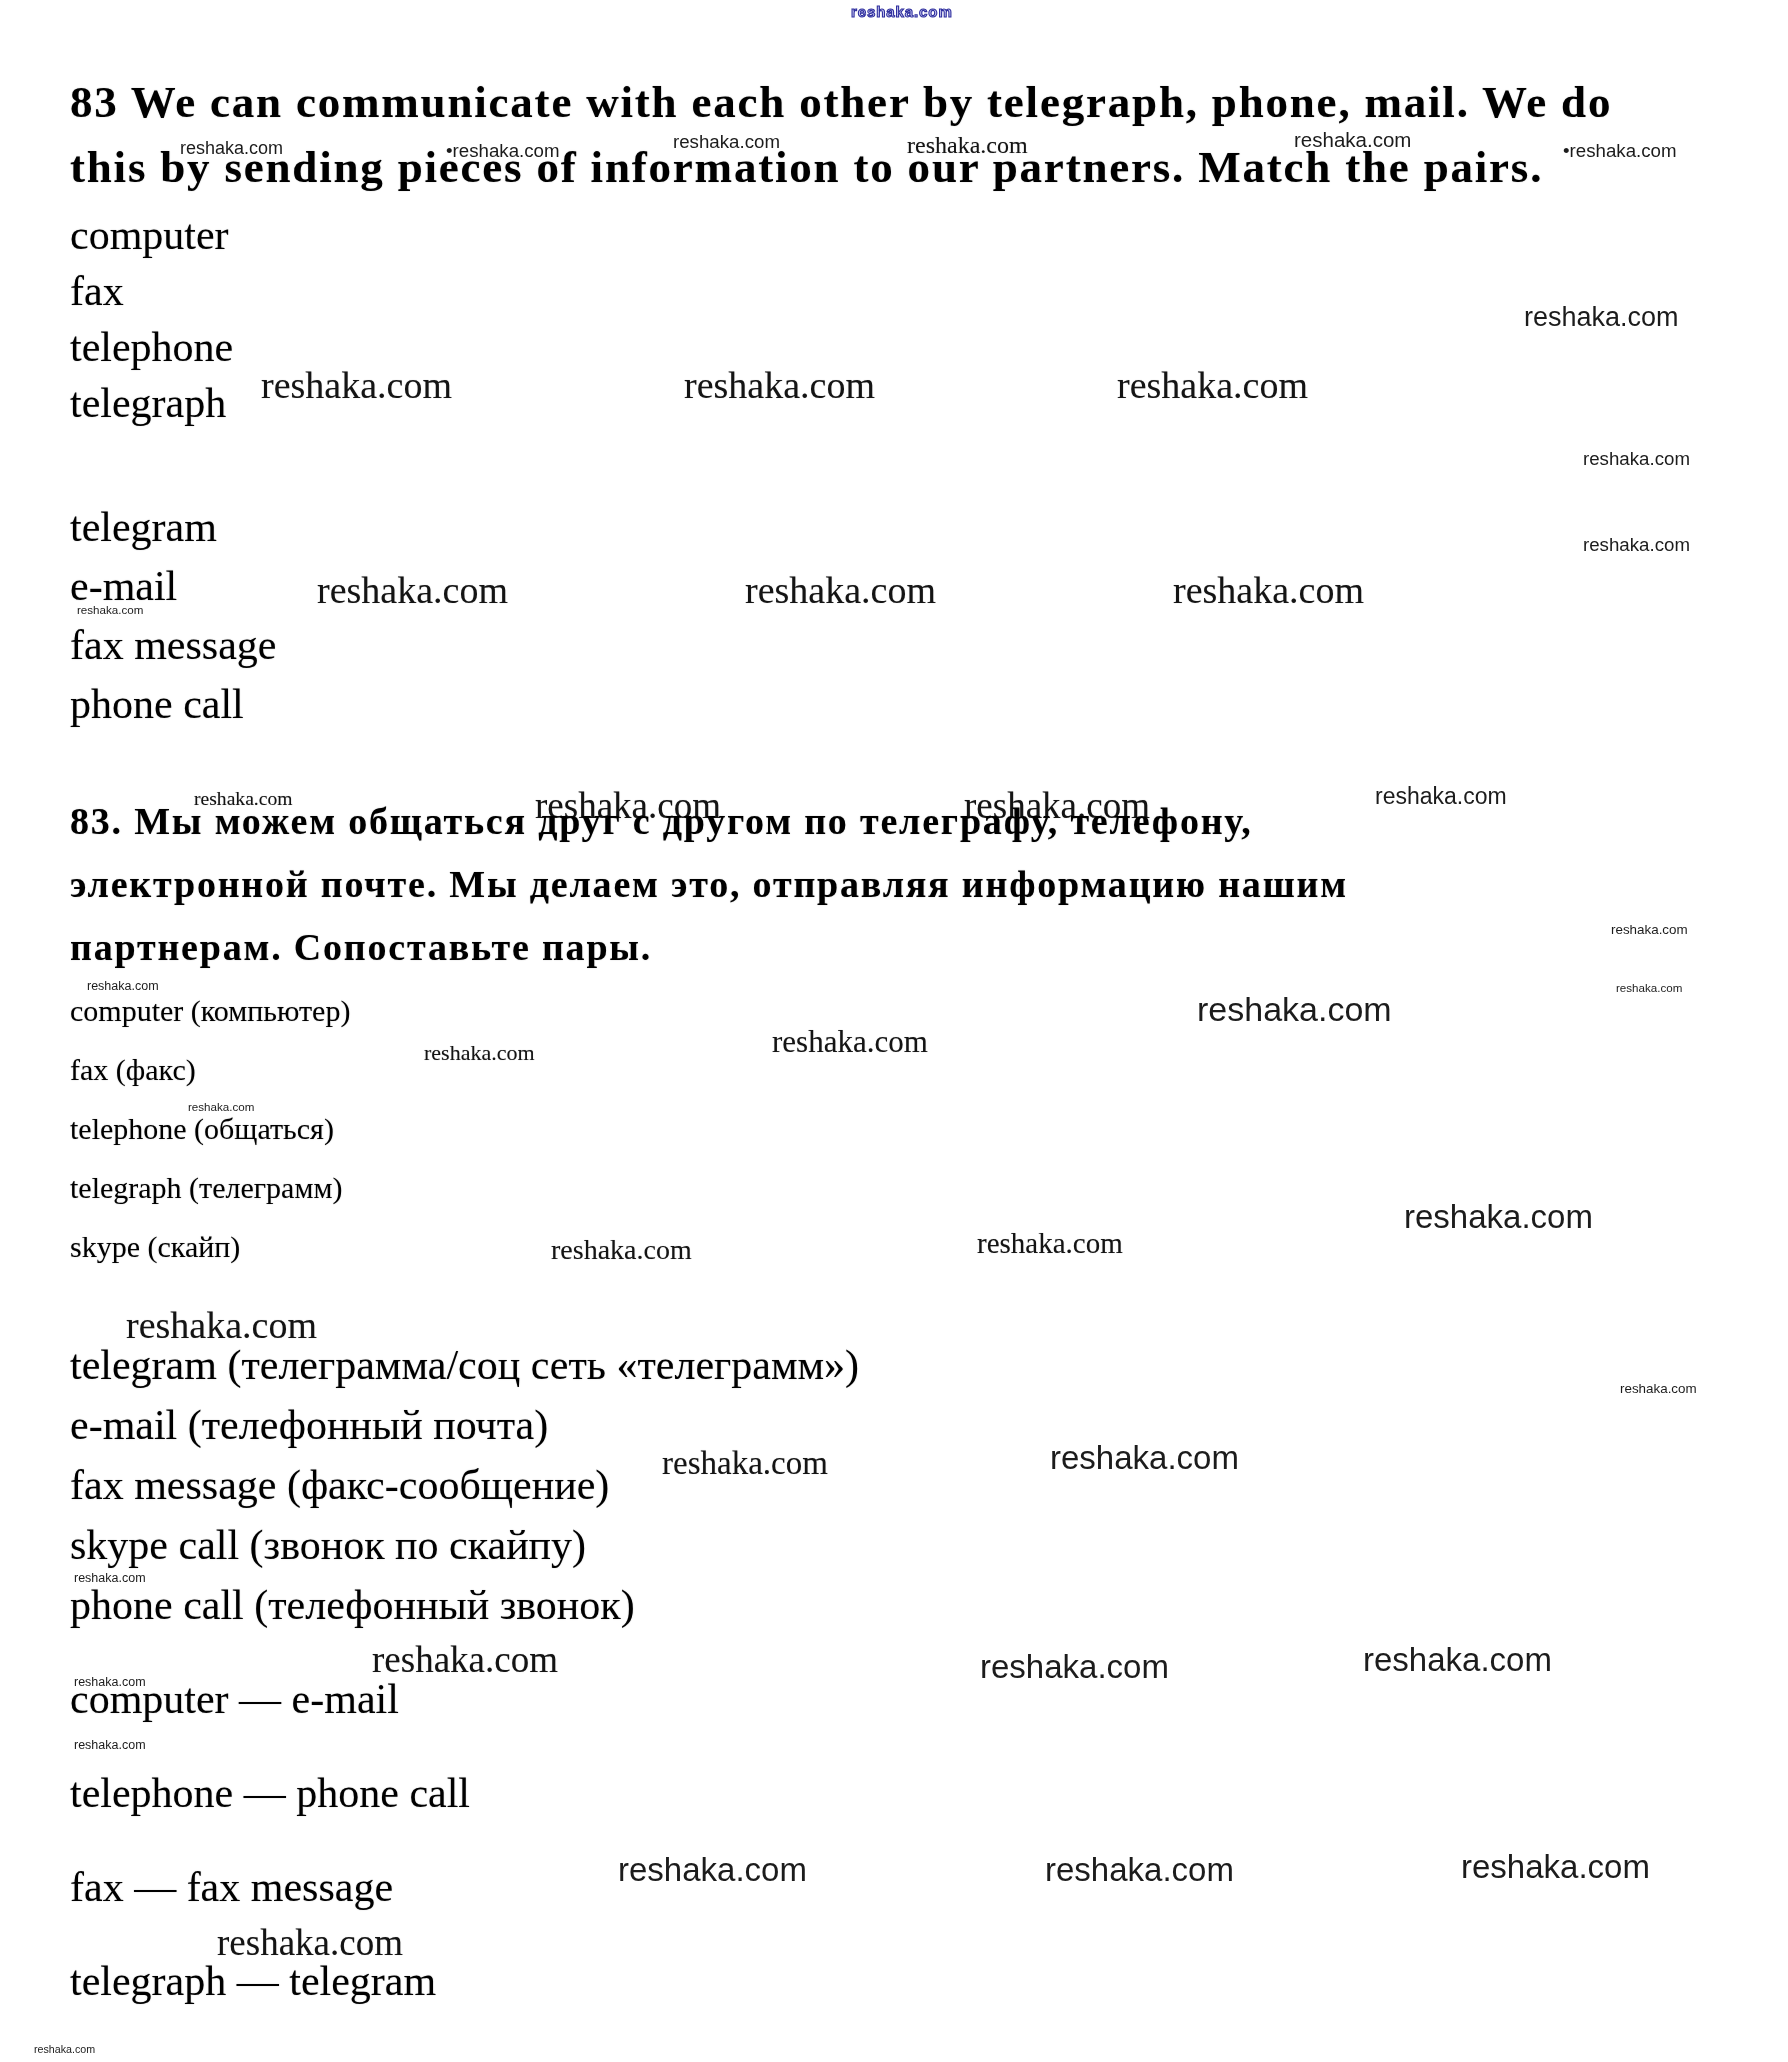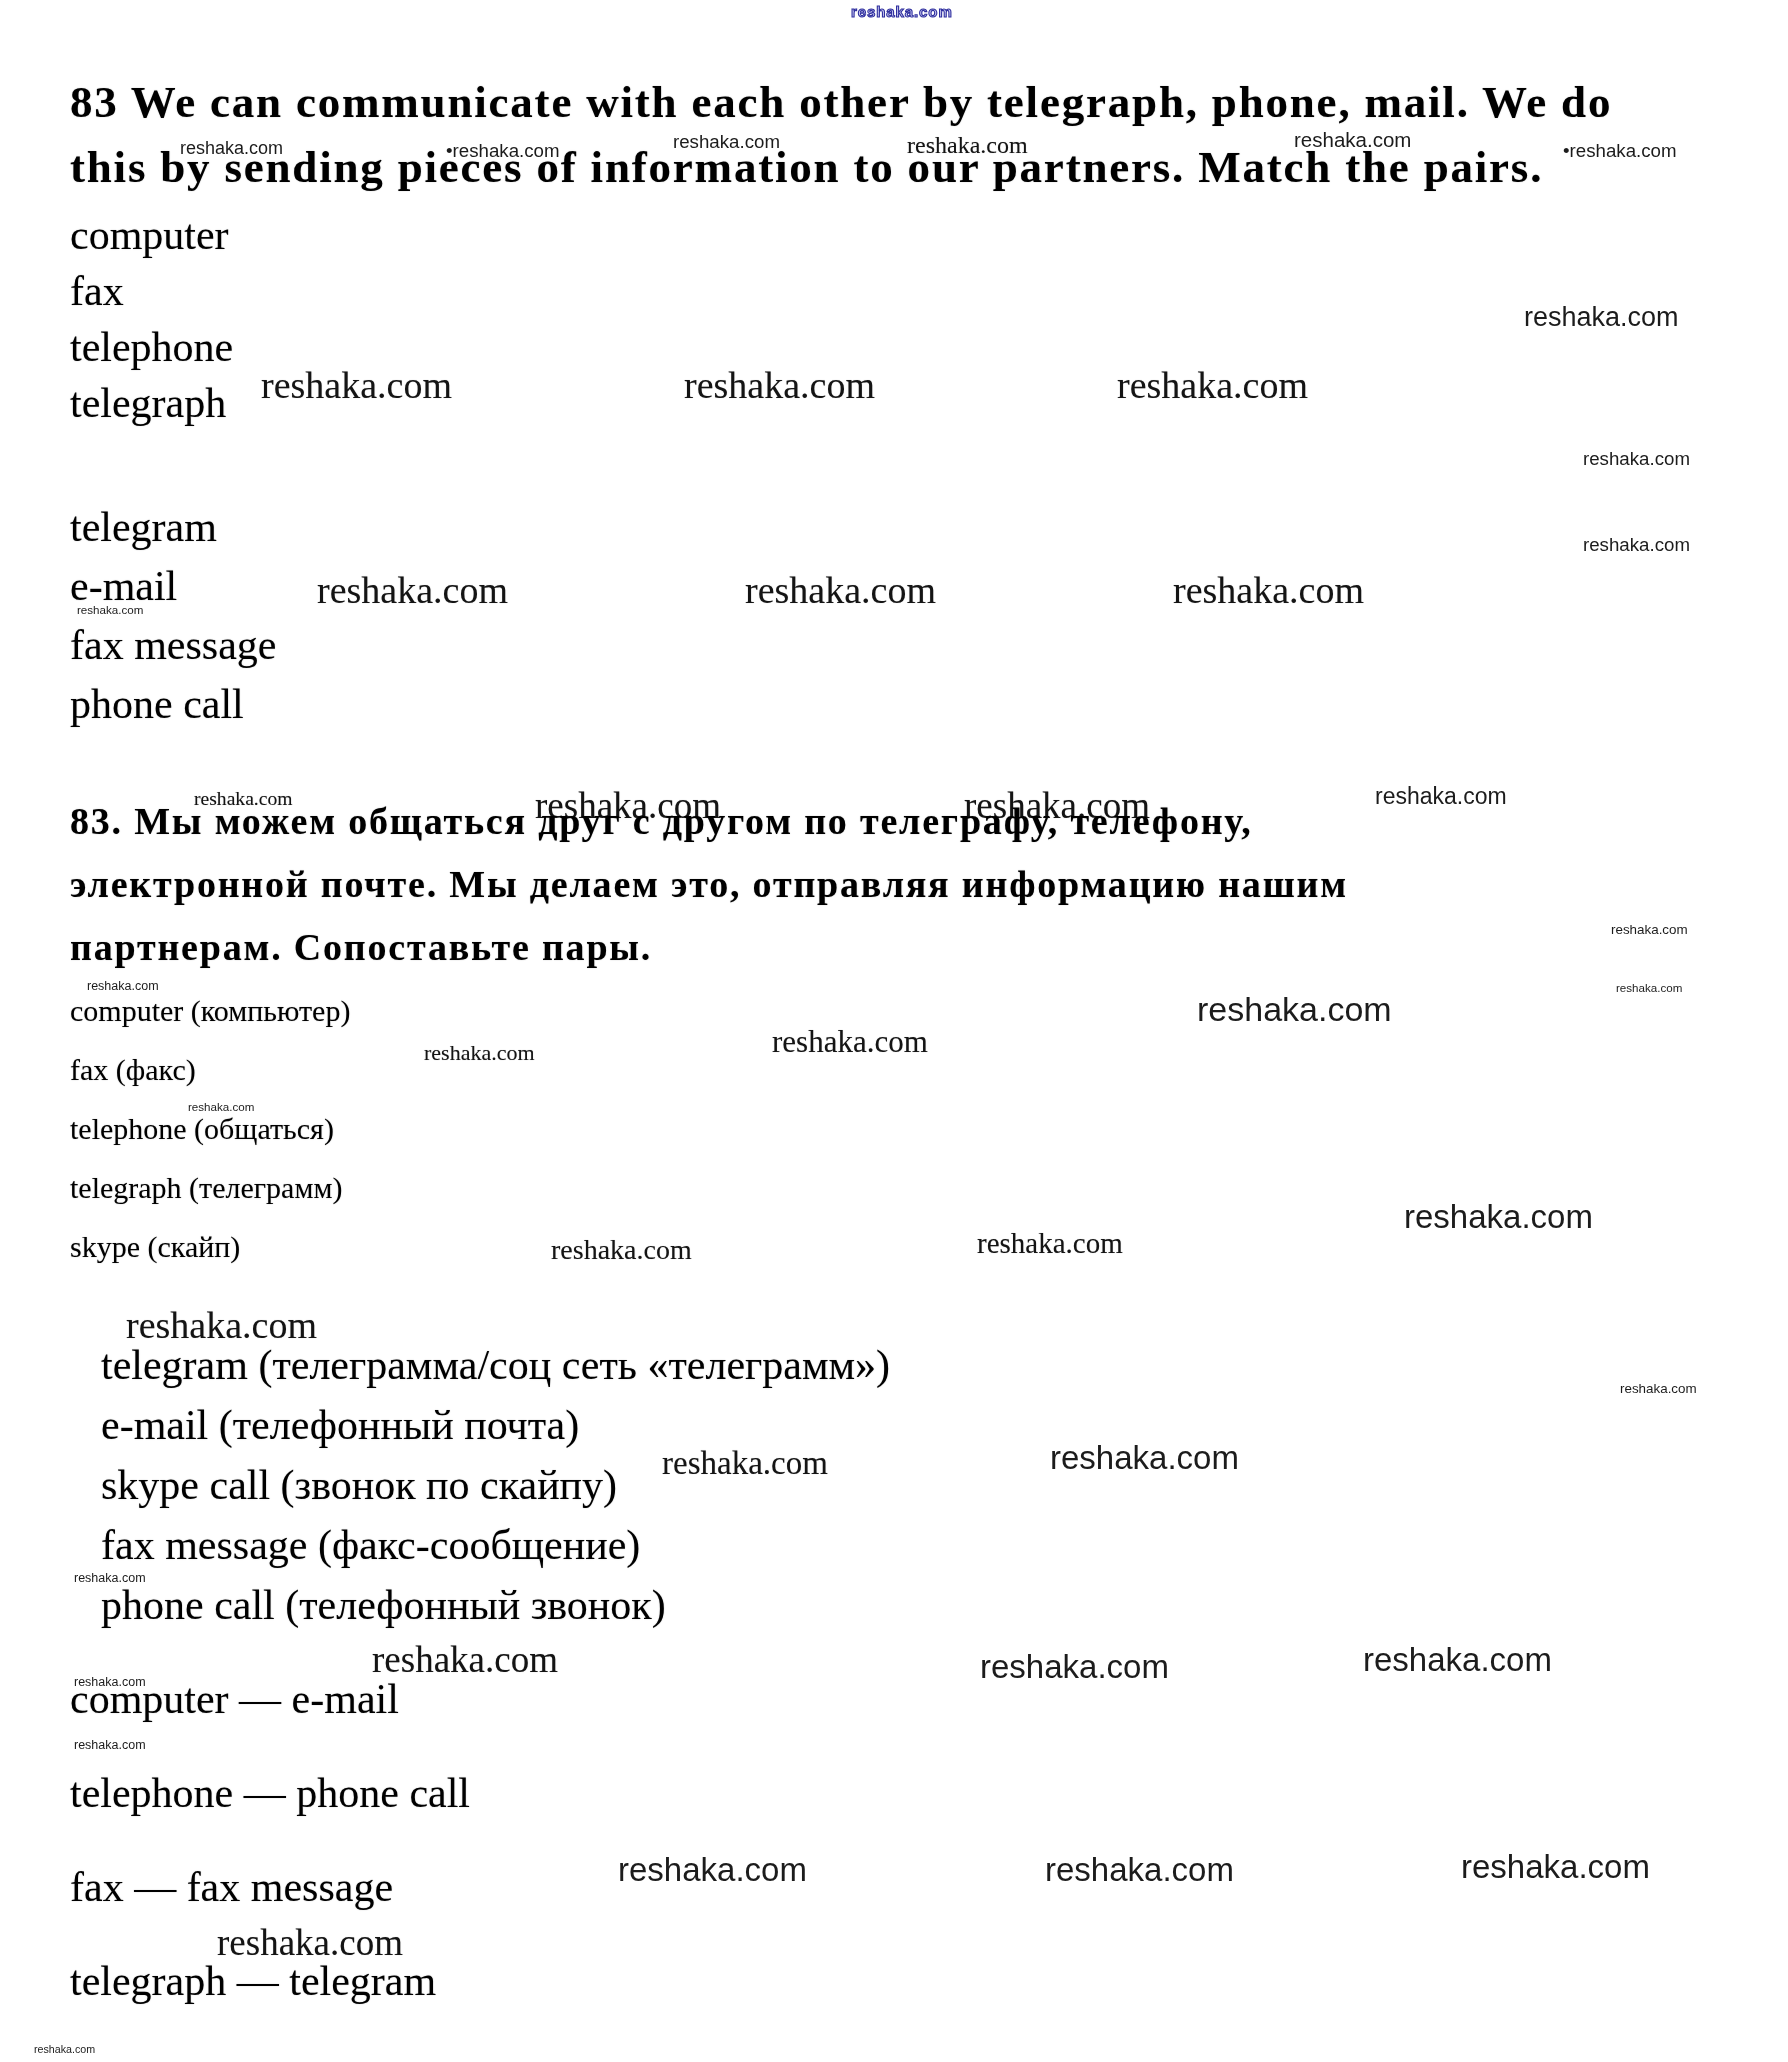--- a/index.html
+++ b/index.html
@@ -17,21 +17,21 @@
     white-space:nowrap;
     color:#000;
     text-shadow:0 0 1.3px rgba(0,0,0,0.28);
   }
   .doc-text .line{white-space:nowrap;}
   .h-en{top:70px;font-size:45px;font-weight:bold;line-height:65px;letter-spacing:1.8px;}
   .h-ru{top:790px;font-size:38px;font-weight:bold;line-height:63px;letter-spacing:1.8px;}
   .list-en-1{top:207px;font-size:42px;line-height:56px;}
   .list-en-2{top:498px;font-size:42px;line-height:59px;}
   .list-ru-1{top:981px;font-size:30px;line-height:59px;}
-  .list-ru-2{top:1335px;font-size:42px;line-height:60px;margin-left:31px;}
+  .list-ru-2{top:1335px;font-size:42px;line-height:60px;}
   .answers{top:1652px;font-size:42px;line-height:94px;}
   .wm-layer{position:absolute;left:0;top:0;width:100%;height:100%;pointer-events:none;text-decoration:underline;}
   .wm{
     position:absolute;
     white-space:nowrap;
     line-height:1.1;
     color:#1a1a1a;
   }
   .wm-serif{font-family:"Liberation Serif", serif;color:#141414;text-shadow:0 0 0.9px rgba(0,0,0,0.3);}
   .wm-sans{font-family:"Liberation Sans", sans-serif;color:#1c1c1c;}
@@ -126,22 +126,22 @@
       <div class="line">computer (компьютер)</div>
       <div class="line">fax (факс)</div>
       <div class="line">telephone (общаться)</div>
       <div class="line">telegraph (телеграмм)</div>
       <div class="line">skype (скайп)</div>
     </div>
 
   <div class="doc-text list-ru-2">
       <div class="line">telegram (телеграмма/соц сеть «телеграмм»)</div>
       <div class="line">e-mail (телефонный почта)</div>
+      <div class="line">fax message (факс-сообщение)</div>
       <div class="line">skype call (звонок по скайпу)</div>
-      <div class="line">fax message (факс-сообщение)</div>
       <div class="line">phone call (телефонный звонок)</div>
     </div>
 
   <div class="doc-text answers">
       <div class="line">computer — e-mail</div>
       <div class="line">telephone — phone call</div>
       <div class="line">fax — fax message</div>
       <div class="line">telegraph — telegram</div>
     </div>
 

